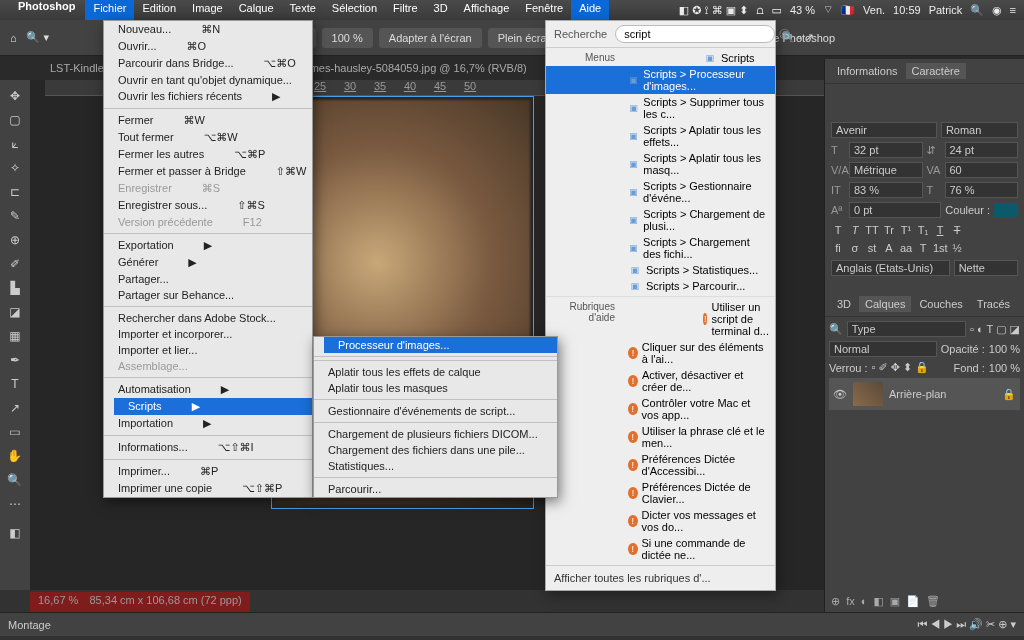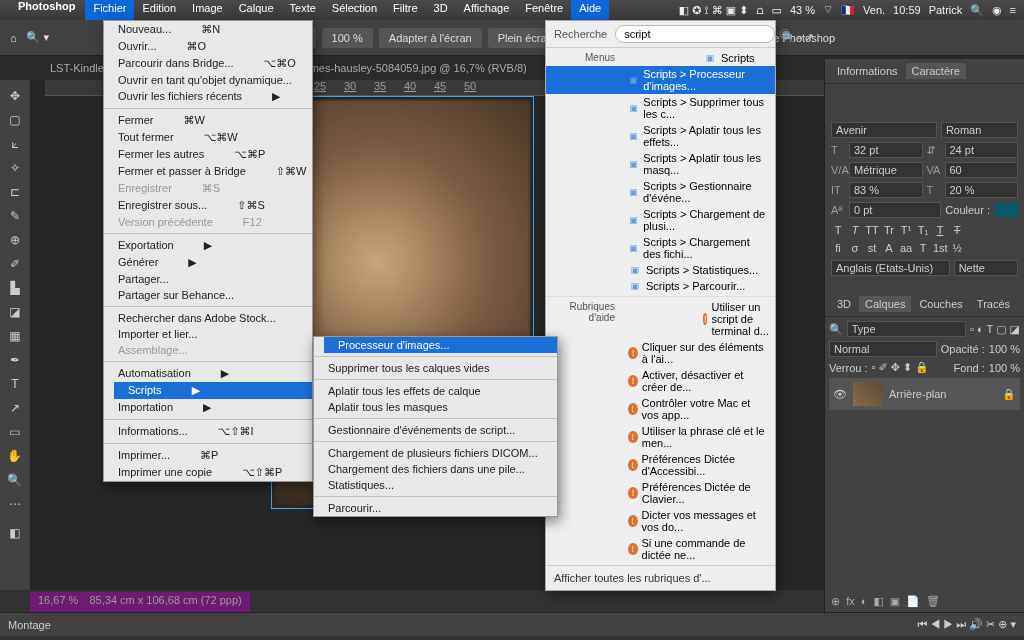--- a/index.html
+++ b/index.html
@@ -27,21 +27,21 @@
 .panel-hdr .tab.active{background:#555;}
 .char-panel{padding:6px;font-size:10px;margin-top:32px;}
 .char-row{display:flex;gap:4px;margin-bottom:4px;align-items:center;}
 .char-row .sel{background:#333;border:1px solid #555;padding:1px 4px;flex:1;min-width:0;overflow:hidden;}
 .char-row .lbl{color:#999;width:14px;}
 .text-btns{display:flex;gap:3px;margin-top:6px;}
 .text-btns span{width:14px;text-align:center;}
 .layers{padding:4px;}
 .layer-row{display:flex;align-items:center;padding:4px;background:#555;}
 .layer-row .thumb{width:30px;height:24px;background:linear-gradient(45deg,#8a6a4a,#5a4a3a);margin:0 6px;}
-.footer-strip{position:absolute;bottom:28px;left:30px;height:20px;background:#701a75;color:#999;padding:2px 8px;font-size:10px;}
+.footer-strip{position:absolute;bottom:28px;left:30px;height:20px;background:#7f1d1d;color:#999;padding:2px 8px;font-size:10px;}
 .bottom-bar{position:absolute;bottom:4px;left:0;right:0;height:24px;background:#424242;display:flex;align-items:center;padding:0 8px;color:#ccc;border-top:1px solid #222;}
 .bottom-bar .sp{margin-left:auto;}
 
 .dd{position:absolute;background:#e8e8e8;border:1px solid #999;box-shadow:2px 4px 12px rgba(0,0,0,0.5);color:#222;z-index:200;}
 .dd .item{padding:2px 36px 2px 14px;display:flex;justify-content:flex-start;white-space:nowrap;}
 .dd .item.disabled{color:#999;}
 .dd .item.hilite{background:#1a6fd8;color:#fff;margin-left:10px;}
 .dd .sep{height:1px;background:#c0c0c0;margin:3px 0;}
 .dd .item .arrow{margin-left:30px;}
 .dd1{top:20px;left:103px;width:210px;}
@@ -212,20 +212,23 @@
       <span>Partager...</span>
     </div>
     <div class="item">
       <span>Partager sur Behance...</span>
     </div>
     <div class="sep"></div>
     <div class="item">
       <span>Rechercher dans Adobe Stock...</span>
     </div>
     <div class="item">
+      <span>Importer et incorporer...</span>
+    </div>
+    <div class="item">
       <span>Importer et lier...</span>
     </div>
     <div class="item disabled">
       <span>Assemblage...</span>
     </div>
     <div class="sep"></div>
     <div class="item">
       <span>Automatisation</span>
       <span class="arrow">▶</span>
     </div>
@@ -251,23 +254,20 @@
       <span>Imprimer une copie</span>
       <span class="arrow">⌥⇧⌘P</span>
     </div>
   </div>
 
 <div class="dd dd2" id="dd2">
     <div class="item hilite">
       <span>Processeur d'images...</span>
     </div>
     <div class="sep"></div>
-    <div class="item">
-      <span>Supprimer tous les calques vides</span>
-    </div>
     <div class="sep"></div>
     <div class="item">
       <span>Aplatir tous les effets de calque</span>
     </div>
     <div class="item">
       <span>Aplatir tous les masques</span>
     </div>
     <div class="sep"></div>
     <div class="item">
       <span>Gestionnaire d'événements de script...</span>
@@ -404,21 +404,21 @@
     <div class="char-row">
         <span class="lbl">V/A</span>
         <div class="sel">Métrique</div>
         <span class="lbl">VA</span>
         <div class="sel">60</div>
       </div>
     <div class="char-row">
         <span class="lbl">IT</span>
         <div class="sel">83 %</div>
         <span class="lbl">T</span>
-        <div class="sel">20 %</div>
+        <div class="sel">76 %</div>
       </div>
     <div class="char-row">
         <span class="lbl">Aª</span>
         <div class="sel">0 pt</div>
         <span>Couleur :</span>
         <div style="width:24px;height:14px;background:#0a5a6a"></div>
       </div>
     <div class="text-btns">
       <span>T</span>
         <span><i>T</i></span>

